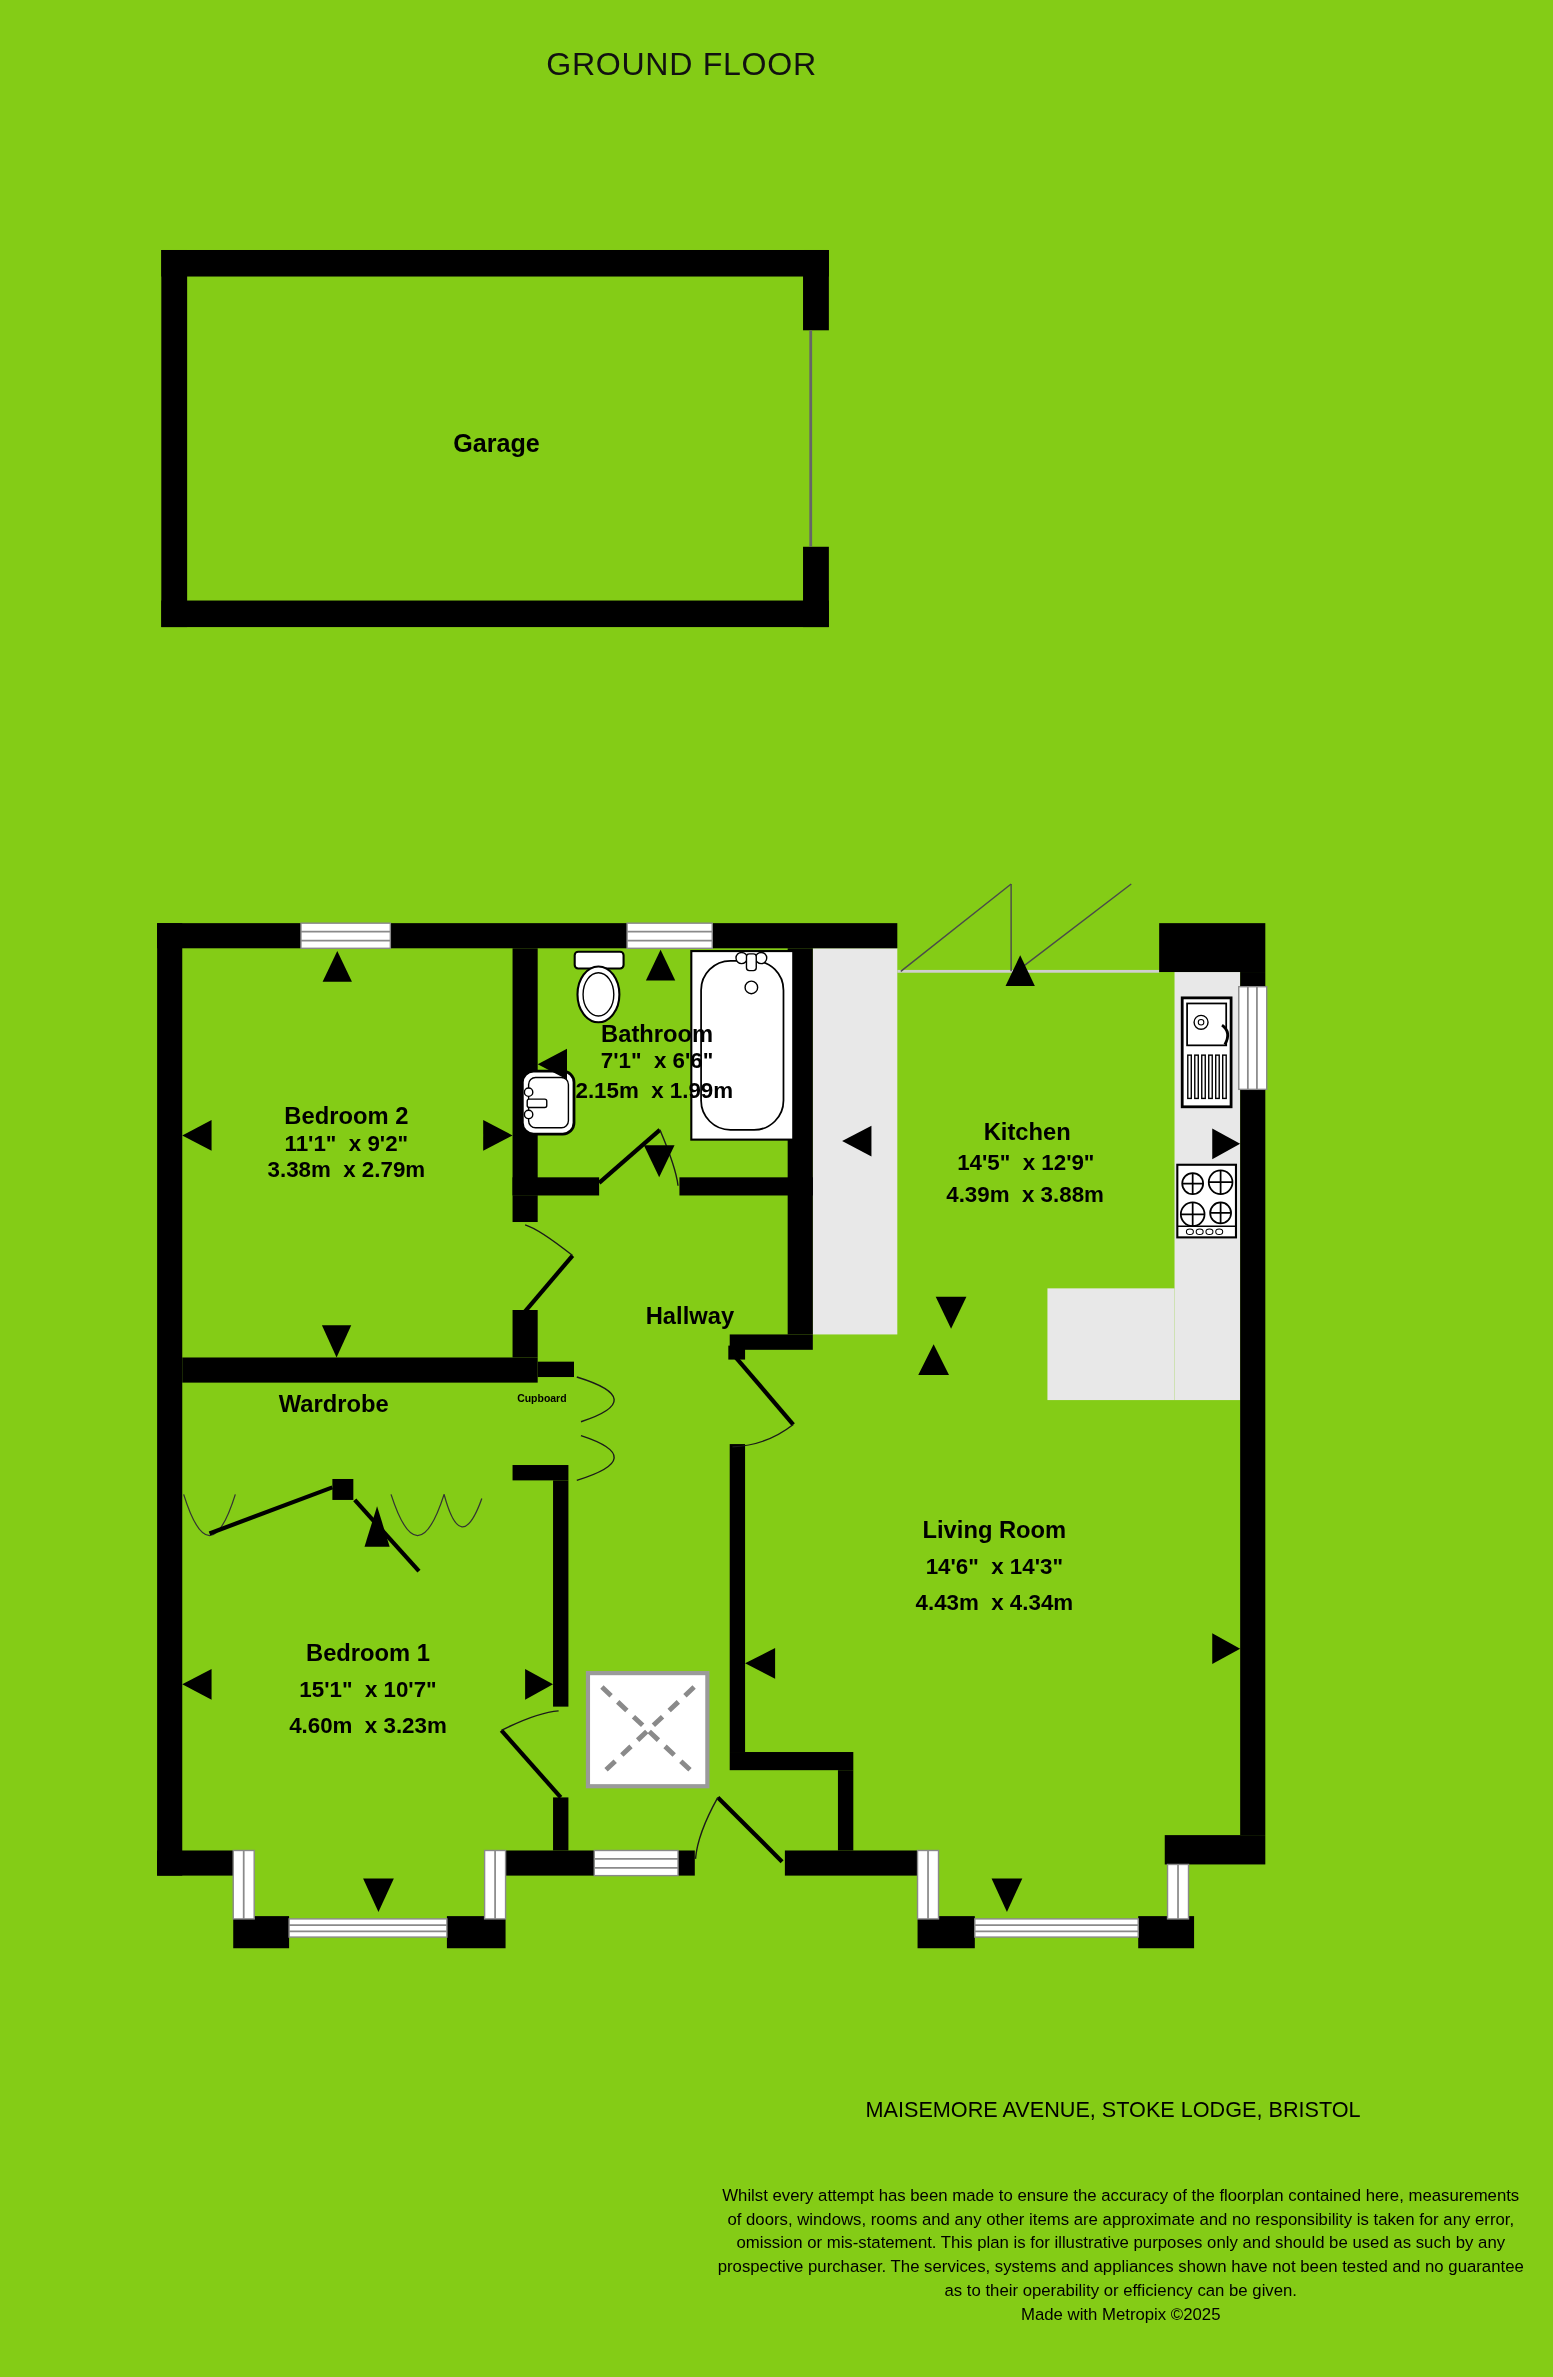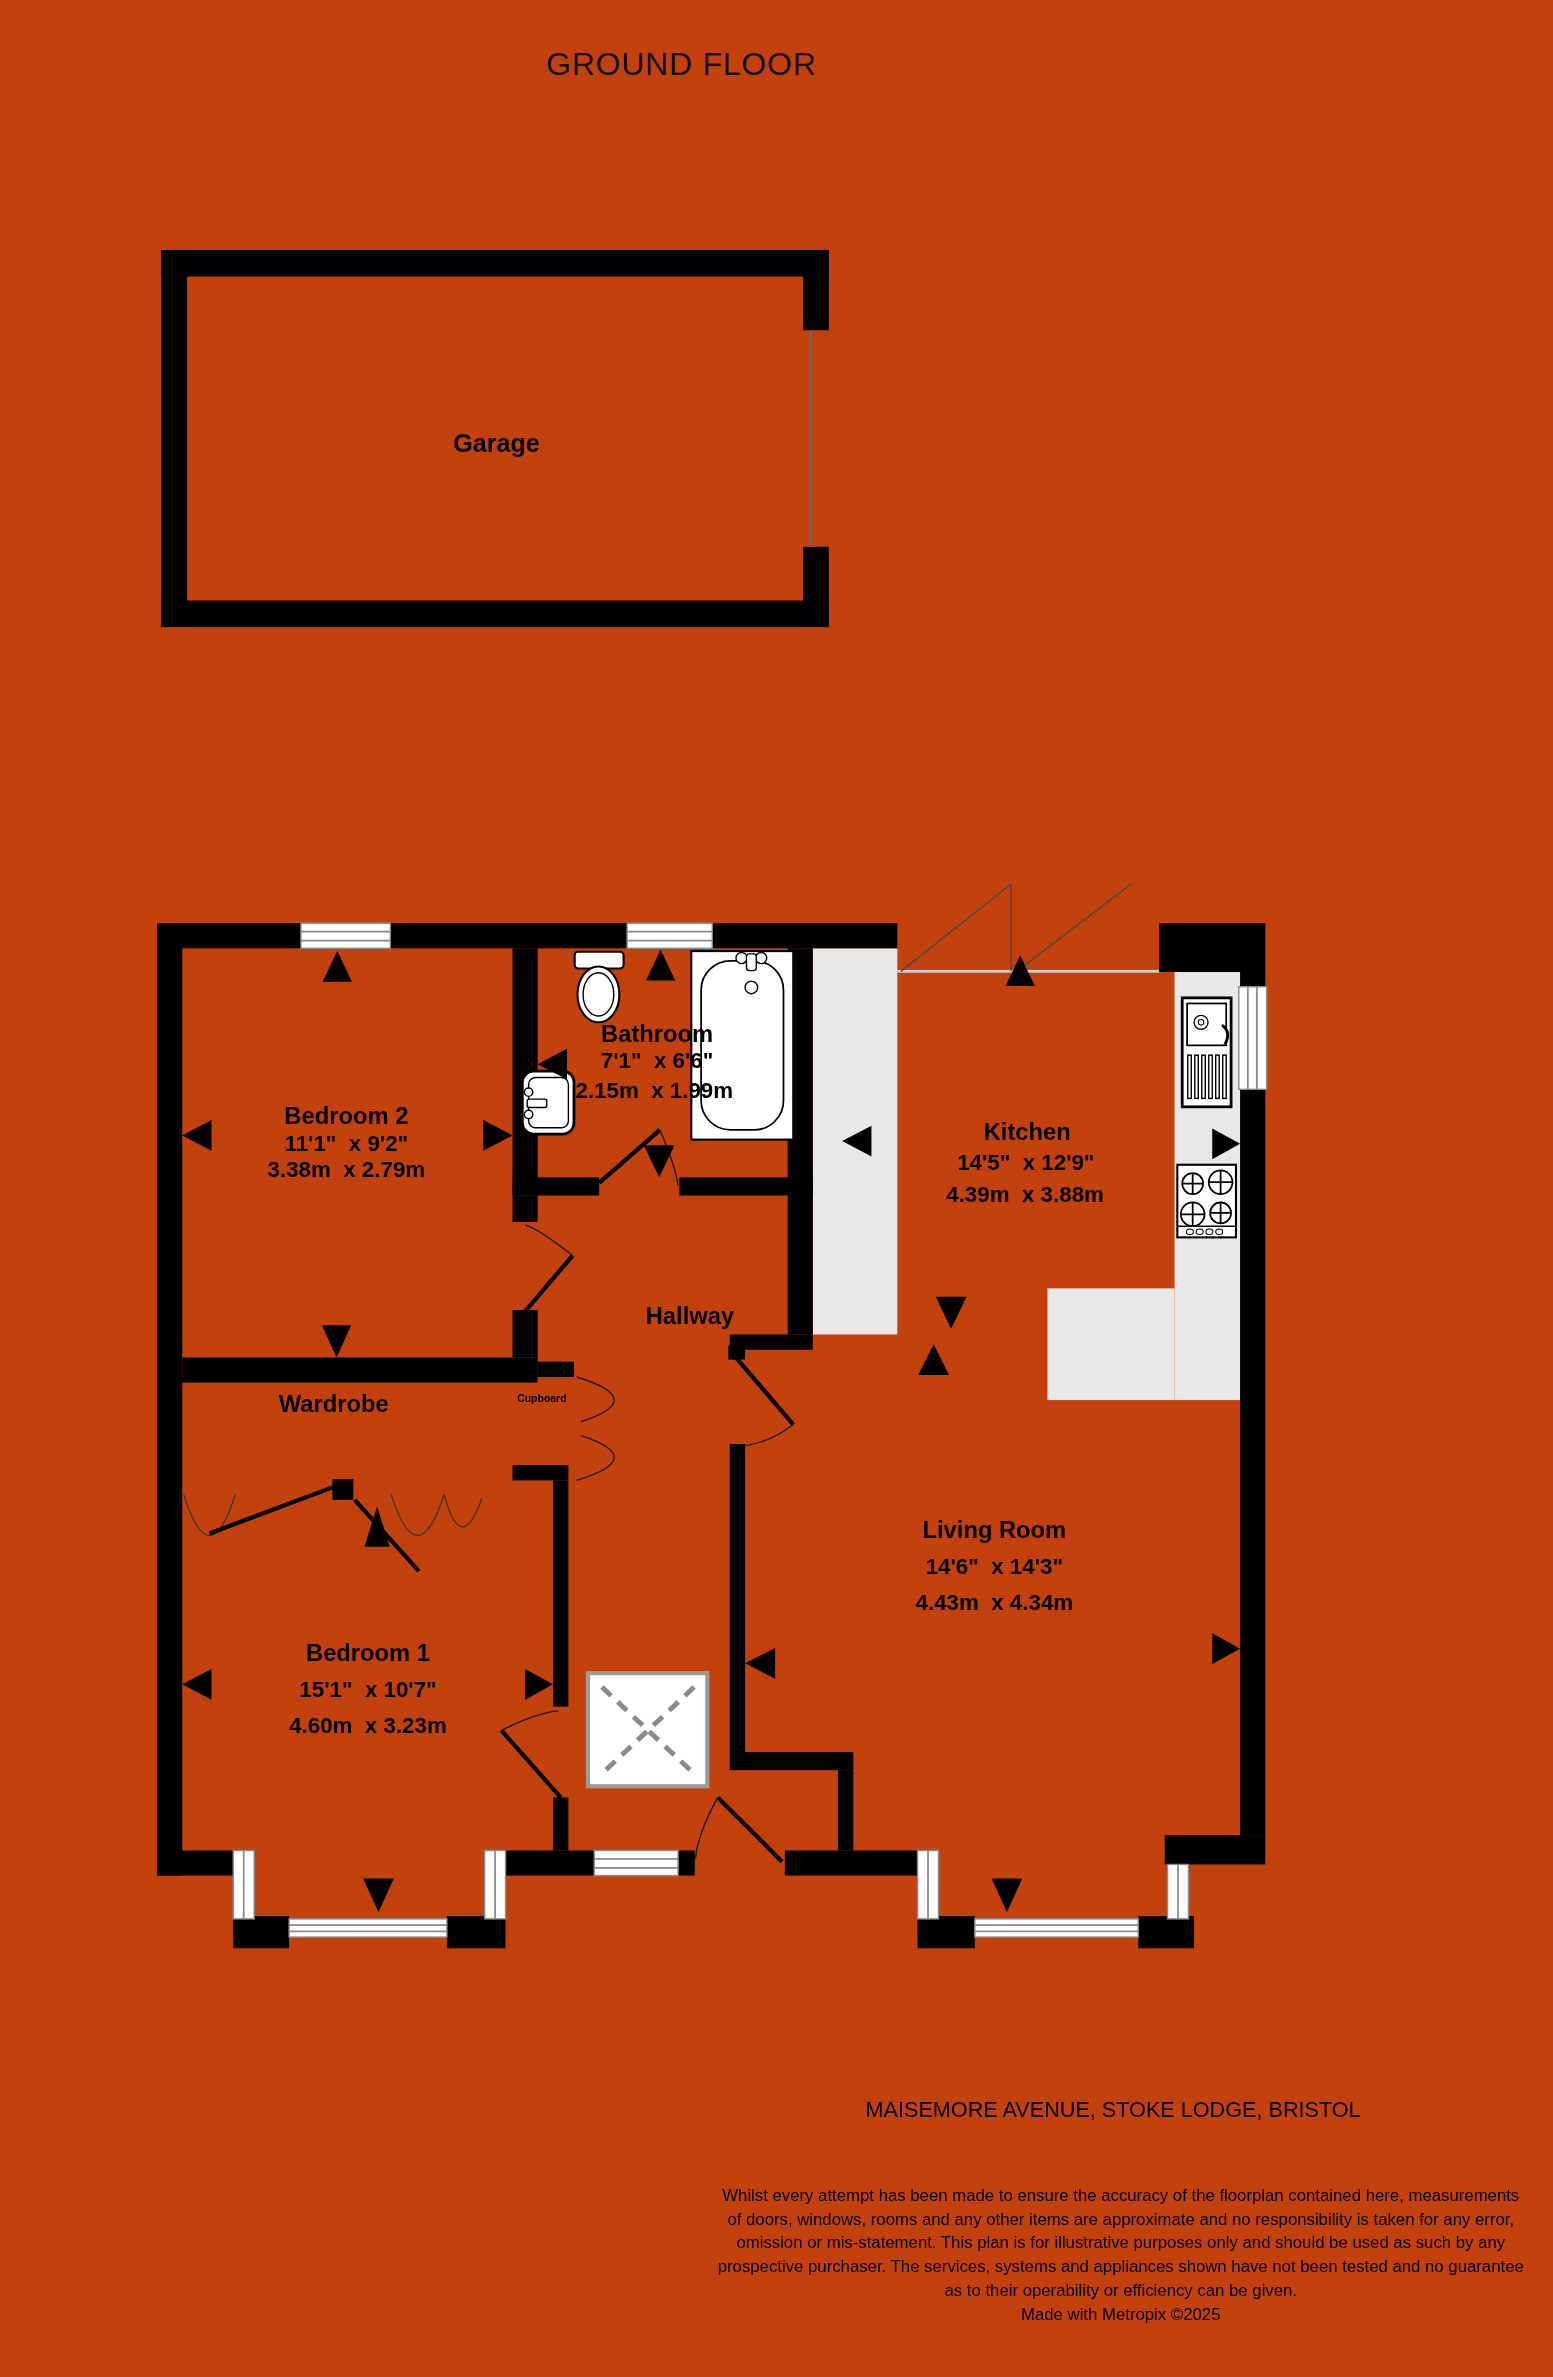--- a/index.html
+++ b/index.html
@@ -1,16 +1,16 @@
 <!DOCTYPE html>
 <html style="font-size:11.2px"><head>
 <meta charset="utf-8">
 <style>
   html,body{margin:0;padding:0;background:#ffffff;}
-  .page{position:relative;width:1553px;height:2377px;background:#c2410c;overflow:hidden;
+  .page{position:relative;width:1553px;height:2377px;background:#84cc16;overflow:hidden;
         font-family:"Liberation Sans",sans-serif;text-decoration:underline;}
   svg{position:absolute;left:0;top:0;}
   svg text{font-family:"Liberation Sans",sans-serif;fill:#000;white-space:pre;}
   .title-text{font-size:46px;letter-spacing:1px;fill:#111;}
   .room-name{font-size:34px;font-weight:700;}
   .room-dim{font-size:32px;font-weight:700;}
   .tiny-label{font-size:15px;font-weight:700;}
   .addr-text{font-size:31px;}
   .disc-text{font-size:24px;}
   .wall{fill:#000;}

